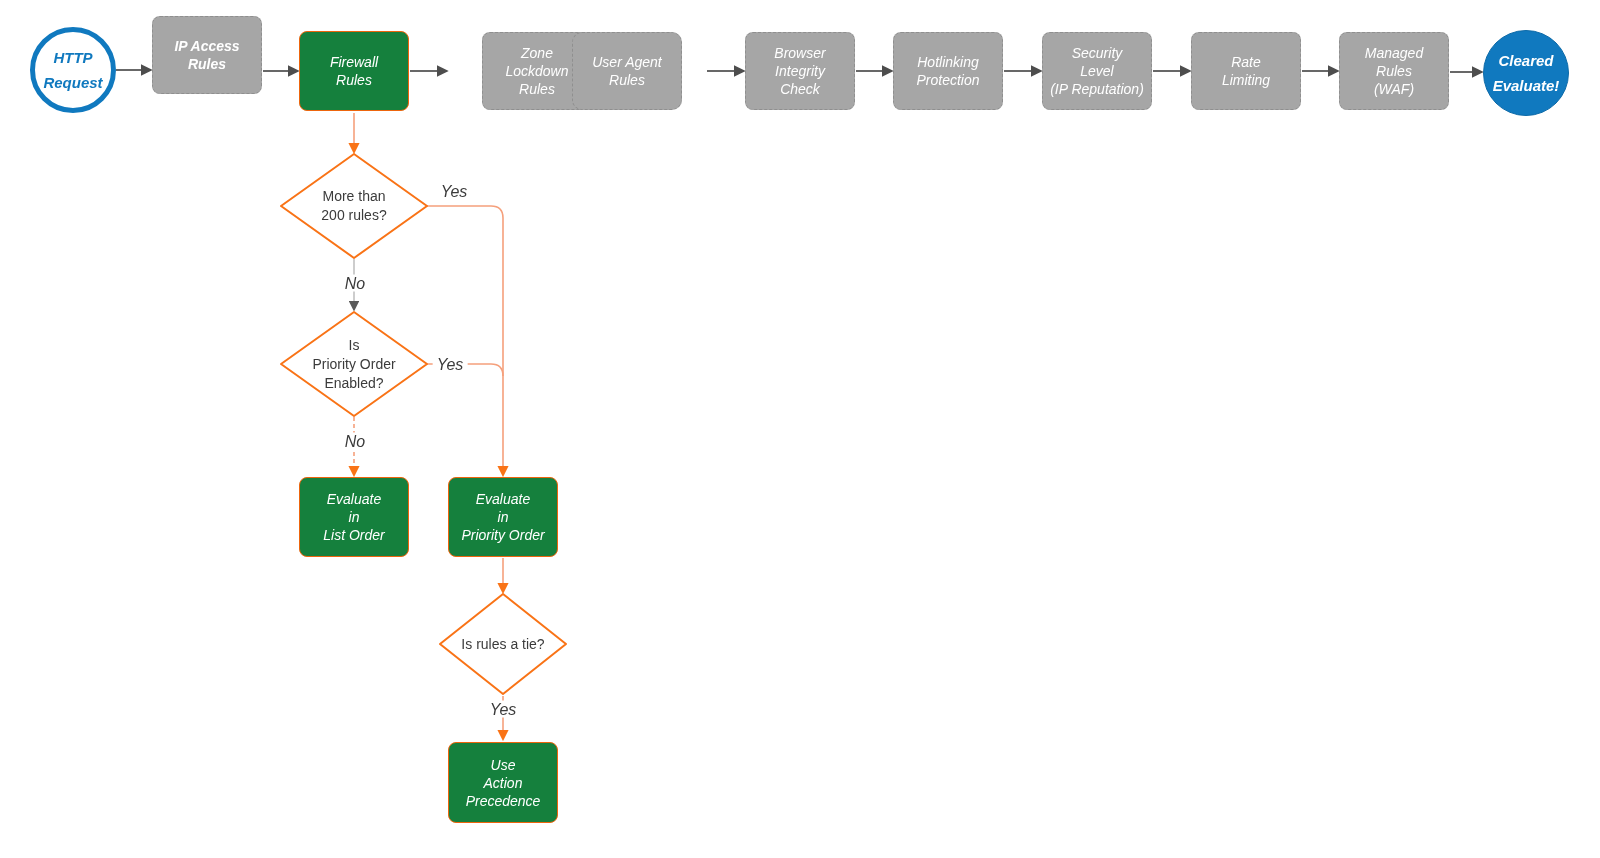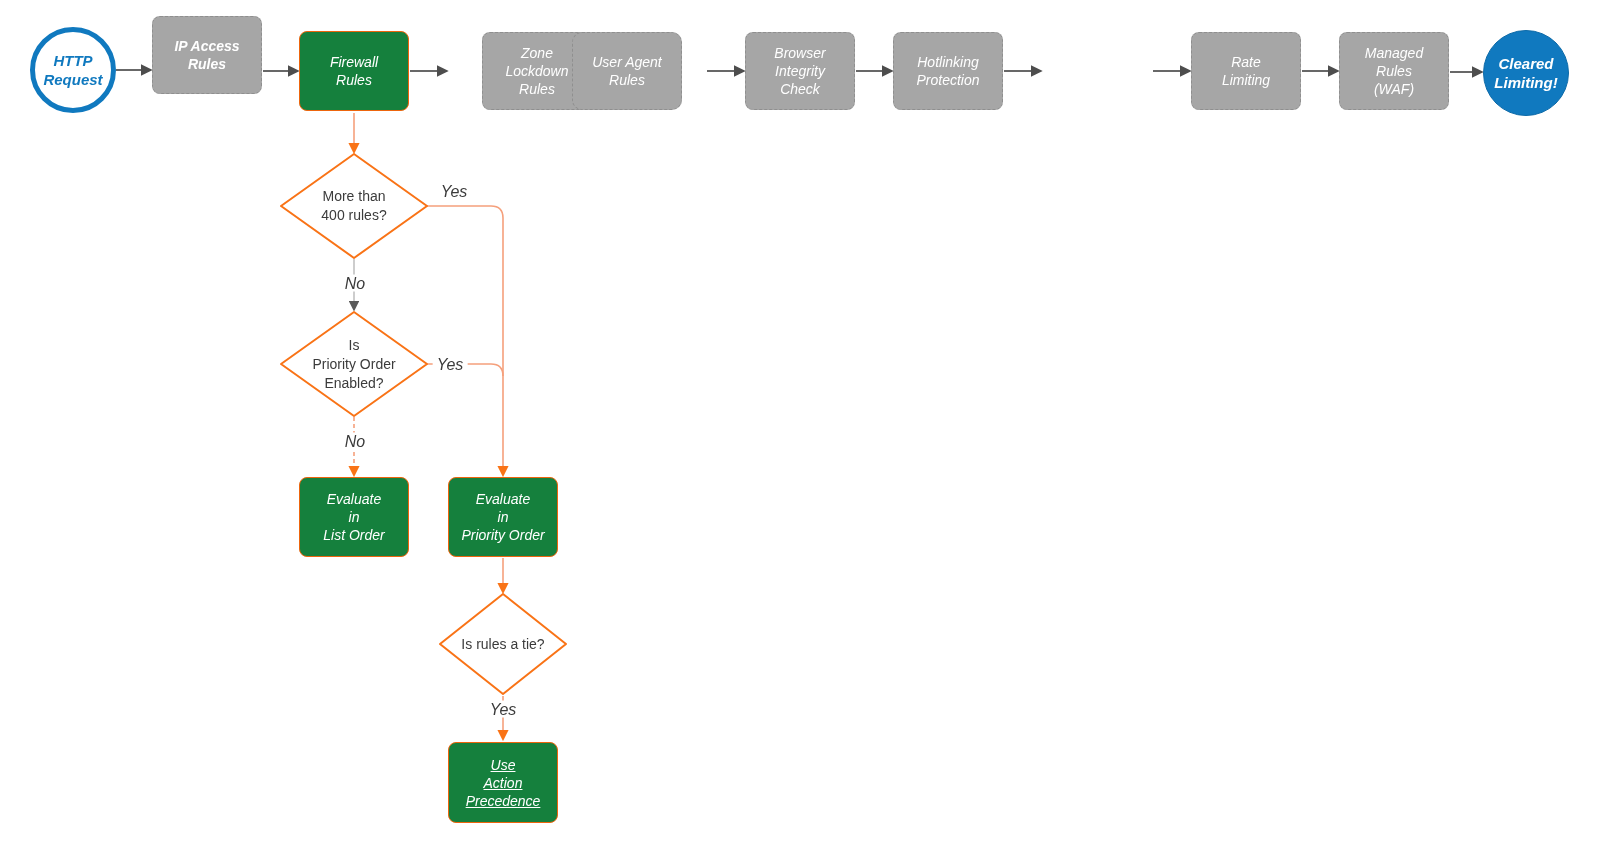--- a/index.html
+++ b/index.html
@@ -45,21 +45,21 @@
     border: 1px solid #ed650d;
   }
   .circle {
     width: 86px;
     height: 86px;
     border-radius: 50%;
   }
   .circle span {
     font-weight: bold;
     font-size: 15px;
-    line-height: 19px;
+    line-height: 25px;
   }
   .start-circle {
     background: #ffffff;
     border: 5px solid #1079bf;
     color: #1079bf;
   }
   .end-circle {
     background: #1079bf;
     border: 1px solid #0d6aa8;
     color: #ffffff;
@@ -157,53 +157,58 @@
   </div>
   <div class="node box gray-box" style="left:745px; top:32px;">
     <span>Browser
 Integrity
 Check</span>
   </div>
   <div class="node box gray-box" style="left:893px; top:32px;">
     <span>Hotlinking
 Protection</span>
   </div>
+  <div class="node box gray-box" style="left:1042px; top:32px;">
+    <span>Security
+Level
+(IP Reputation)</span>
+  </div>
   <div class="node box gray-box" style="left:1191px; top:32px;">
     <span>Rate
 Limiting</span>
   </div>
   <div class="node box gray-box" style="left:1339px; top:32px;">
     <span>Managed
 Rules
 (WAF)</span>
   </div>
 
   <div class="node circle end-circle" style="left:1483px; top:30px;">
     <span>Cleared
-Limiting!</span>
+Evaluate!</span>
   </div>
 
   <div class="diamond-label" style="left:354px; top:206px;">More than
-400 rules?</div>
+200 rules?</div>
   <div class="diamond-label" style="left:354px; top:364px;">Is
 Priority Order
 Enabled?</div>
   <div class="diamond-label" style="left:503px; top:644px;">Is rules a tie?</div>
 
   <div class="node box orange-box" style="left:299px; top:477px; height:80px;">
     <span>Evaluate
 in
 List Order</span>
   </div>
   <div class="node box orange-box" style="left:448px; top:477px; height:80px;">
     <span>Evaluate
 in
 Priority Order</span>
   </div>
-  <div class="node box orange-box" style="left:448px; top:742px; height:81px;text-decoration:underline;">
+  <div class="node box orange-box" style="left:448px; top:742px; height:81px;">
     <span>Use
 Action
 Precedence</span>
   </div>
 
   <div class="edge-label" style="left:454px; top:191px;">Yes</div>
   <div class="edge-label" style="left:355px; top:283px;">No</div>
   <div class="edge-label" style="left:450px; top:364px;">Yes</div>
   <div class="edge-label" style="left:355px; top:441px;">No</div>
   <div class="edge-label" style="left:503px; top:709px;">Yes</div>

